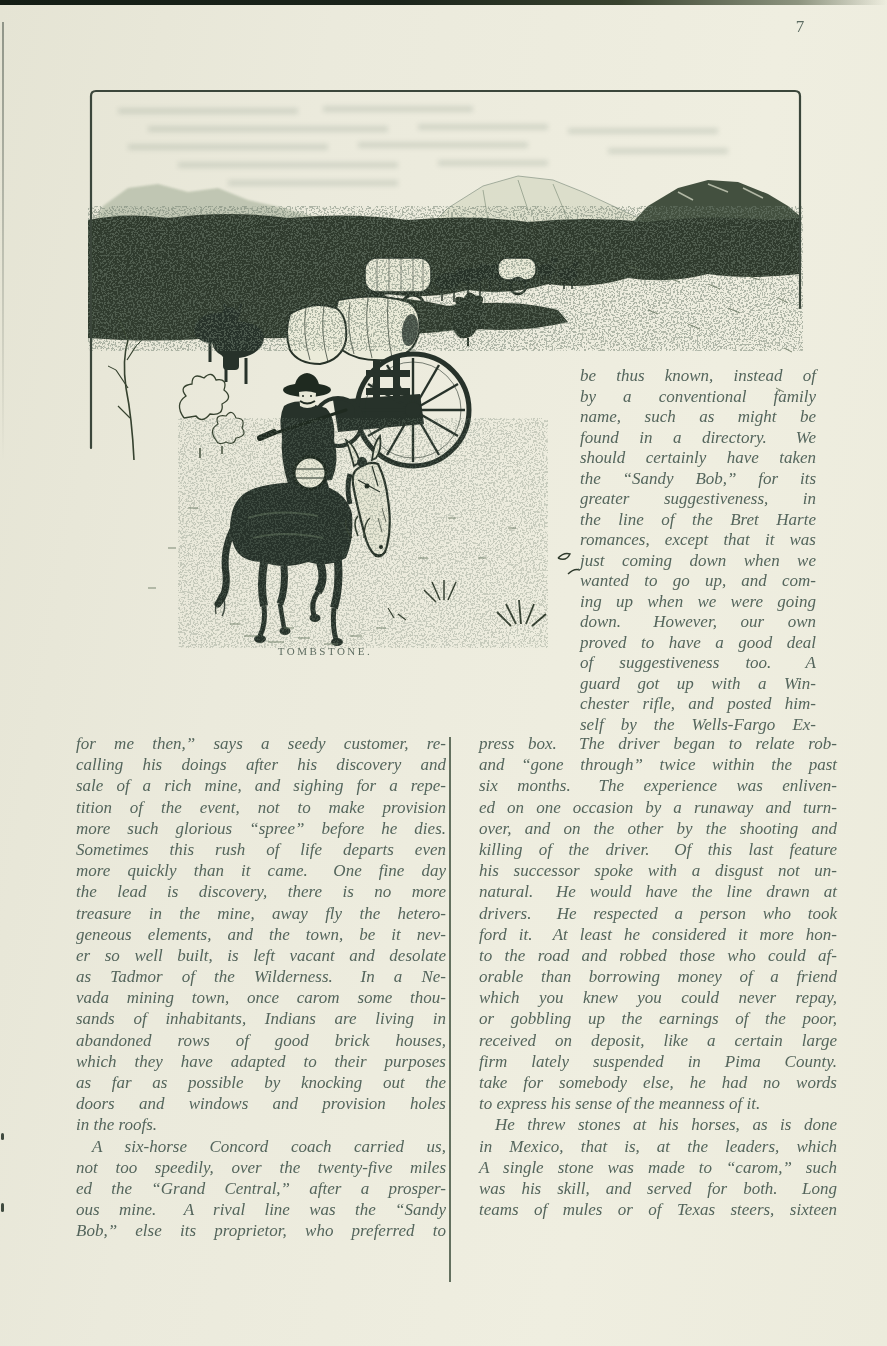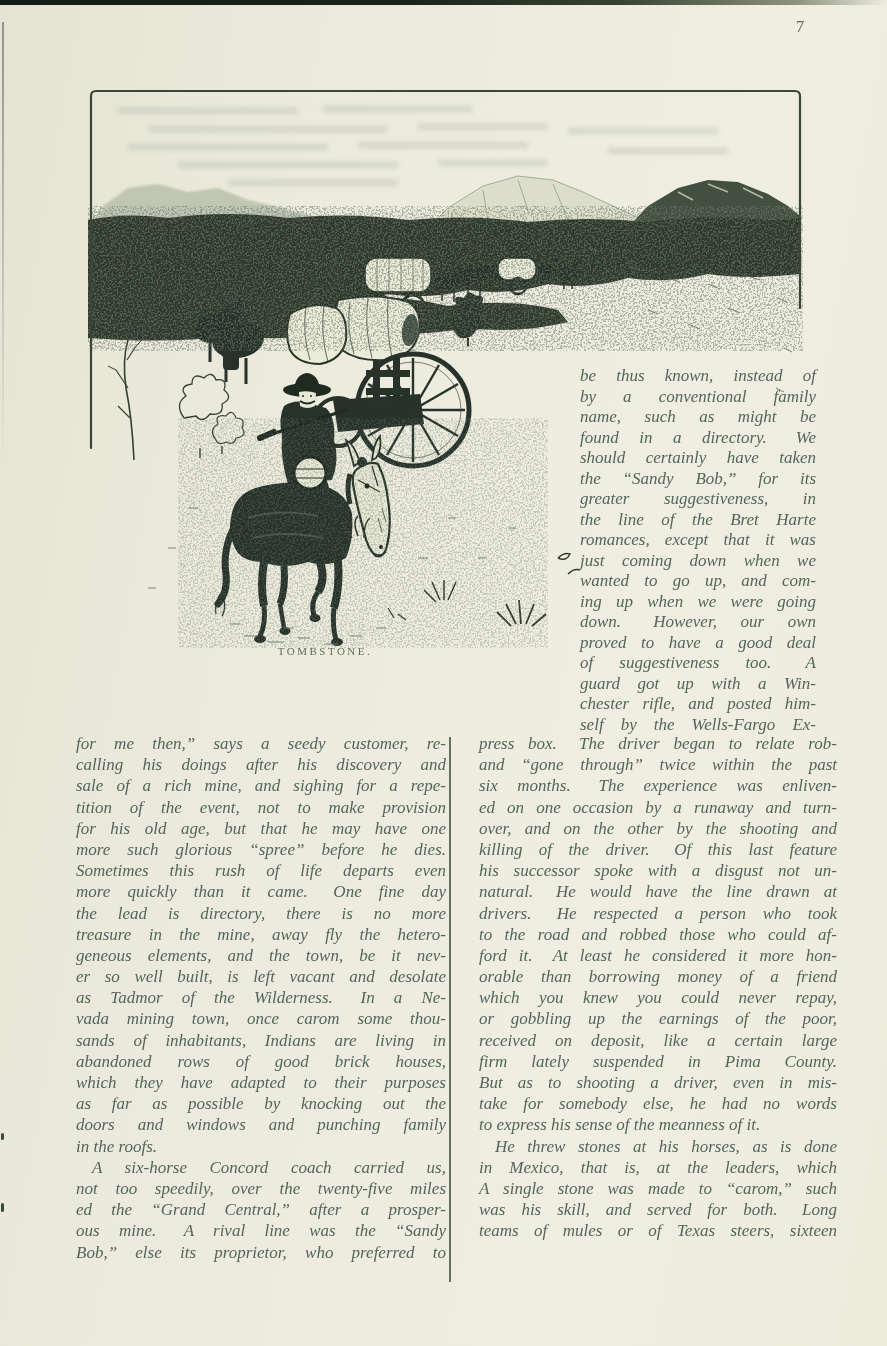--- a/index.html
+++ b/index.html
@@ -347,60 +347,58 @@
       <div class="tline">self by the Wells-Fargo Ex-</div>
     </div>
 
   <div class="rule"></div>
 
   <div class="col leftcol">
       <div class="tline">for me then,” says a seedy customer, re-</div>
       <div class="tline">calling his doings after his discovery and</div>
       <div class="tline">sale of a rich mine, and sighing for a repe-</div>
       <div class="tline">tition of the event, not to make provision</div>
-      <div class="tline">for his old age, but that he may have one</div>
       <div class="tline">more such glorious “spree” before he dies.</div>
       <div class="tline">Sometimes this rush of life departs even</div>
       <div class="tline">more quickly than it came.  One fine day</div>
-      <div class="tline">the lead is directory, there is no more</div>
+      <div class="tline">the lead is discovery, there is no more</div>
       <div class="tline">treasure in the mine, away fly the hetero-</div>
       <div class="tline">geneous elements, and the town, be it nev-</div>
       <div class="tline">er so well built, is left vacant and desolate</div>
       <div class="tline">as Tadmor of the Wilderness.  In a Ne-</div>
       <div class="tline">vada mining town, once carom some thou-</div>
       <div class="tline">sands of inhabitants, Indians are living in</div>
       <div class="tline">abandoned rows of good brick houses,</div>
       <div class="tline">which they have adapted to their purposes</div>
       <div class="tline">as far as possible by knocking out the</div>
-      <div class="tline">doors and windows and punching family</div>
+      <div class="tline">doors and windows and provision holes</div>
       <div class="tline end">in the roofs.</div>
       <div class="tline ind">A six-horse Concord coach carried us,</div>
       <div class="tline">not too speedily, over the twenty-five miles</div>
       <div class="tline">ed the “Grand Central,” after a prosper-</div>
       <div class="tline">ous mine.  A rival line was the “Sandy</div>
       <div class="tline">Bob,” else its proprietor, who preferred to</div>
     </div>
   <div class="col rightcol">
       <div class="tline">press box.  The driver began to relate rob-</div>
       <div class="tline">and “gone through” twice within the past</div>
       <div class="tline">six months.  The experience was enliven-</div>
       <div class="tline">ed on one occasion by a runaway and turn-</div>
       <div class="tline">over, and on the other by the shooting and</div>
       <div class="tline">killing of the driver.  Of this last feature</div>
       <div class="tline">his successor spoke with a disgust not un-</div>
       <div class="tline">natural.  He would have the line drawn at</div>
       <div class="tline">drivers.  He respected a person who took</div>
+      <div class="tline">ford it.  At least he considered it more hon-</div>
       <div class="tline">to the road and robbed those who could af-</div>
-      <div class="tline">ford it.  At least he considered it more hon-</div>
       <div class="tline">orable than borrowing money of a friend</div>
       <div class="tline">which you knew you could never repay,</div>
       <div class="tline">or gobbling up the earnings of the poor,</div>
       <div class="tline">received on deposit, like a certain large</div>
       <div class="tline">firm lately suspended in Pima County.</div>
-      <div class="tline">But as to shooting a driver, even in mis-</div>
       <div class="tline">take for somebody else, he had no words</div>
       <div class="tline end">to express his sense of the meanness of it.</div>
       <div class="tline ind">He threw stones at his horses, as is done</div>
       <div class="tline">in Mexico, that is, at the leaders, which</div>
       <div class="tline">A single stone was made to “carom,” such</div>
       <div class="tline">was his skill, and served for both.  Long</div>
       <div class="tline">teams of mules or of Texas steers, sixteen</div>
     </div>
 </div>
 

